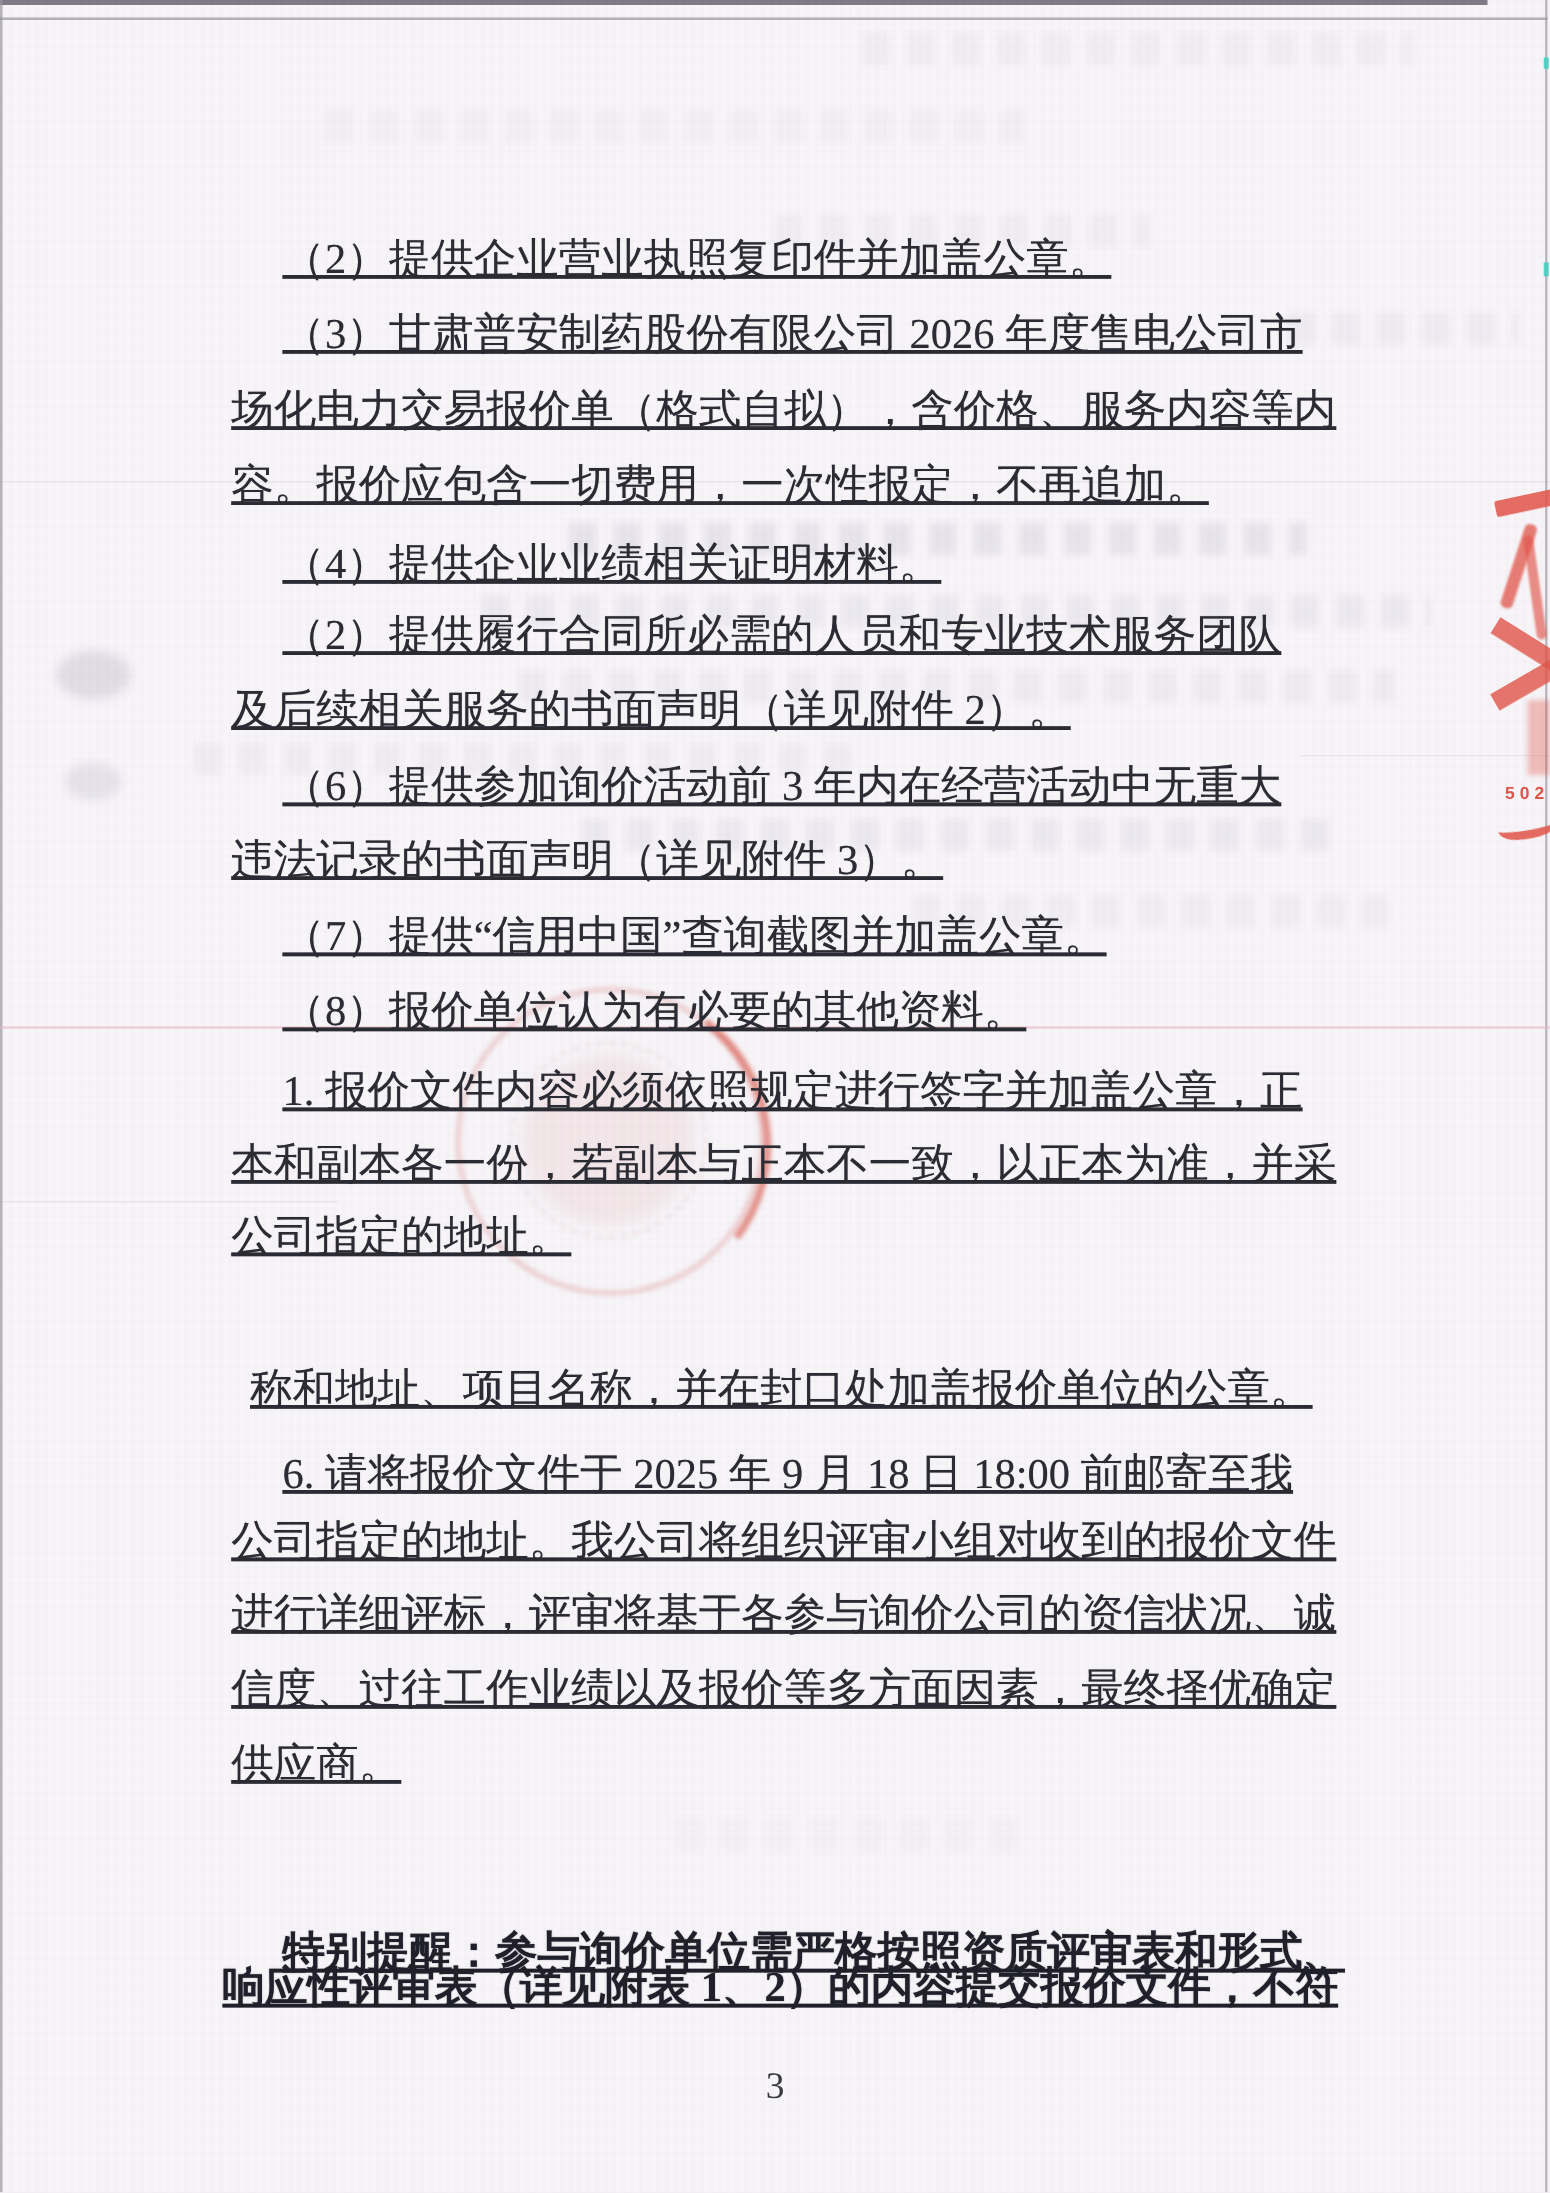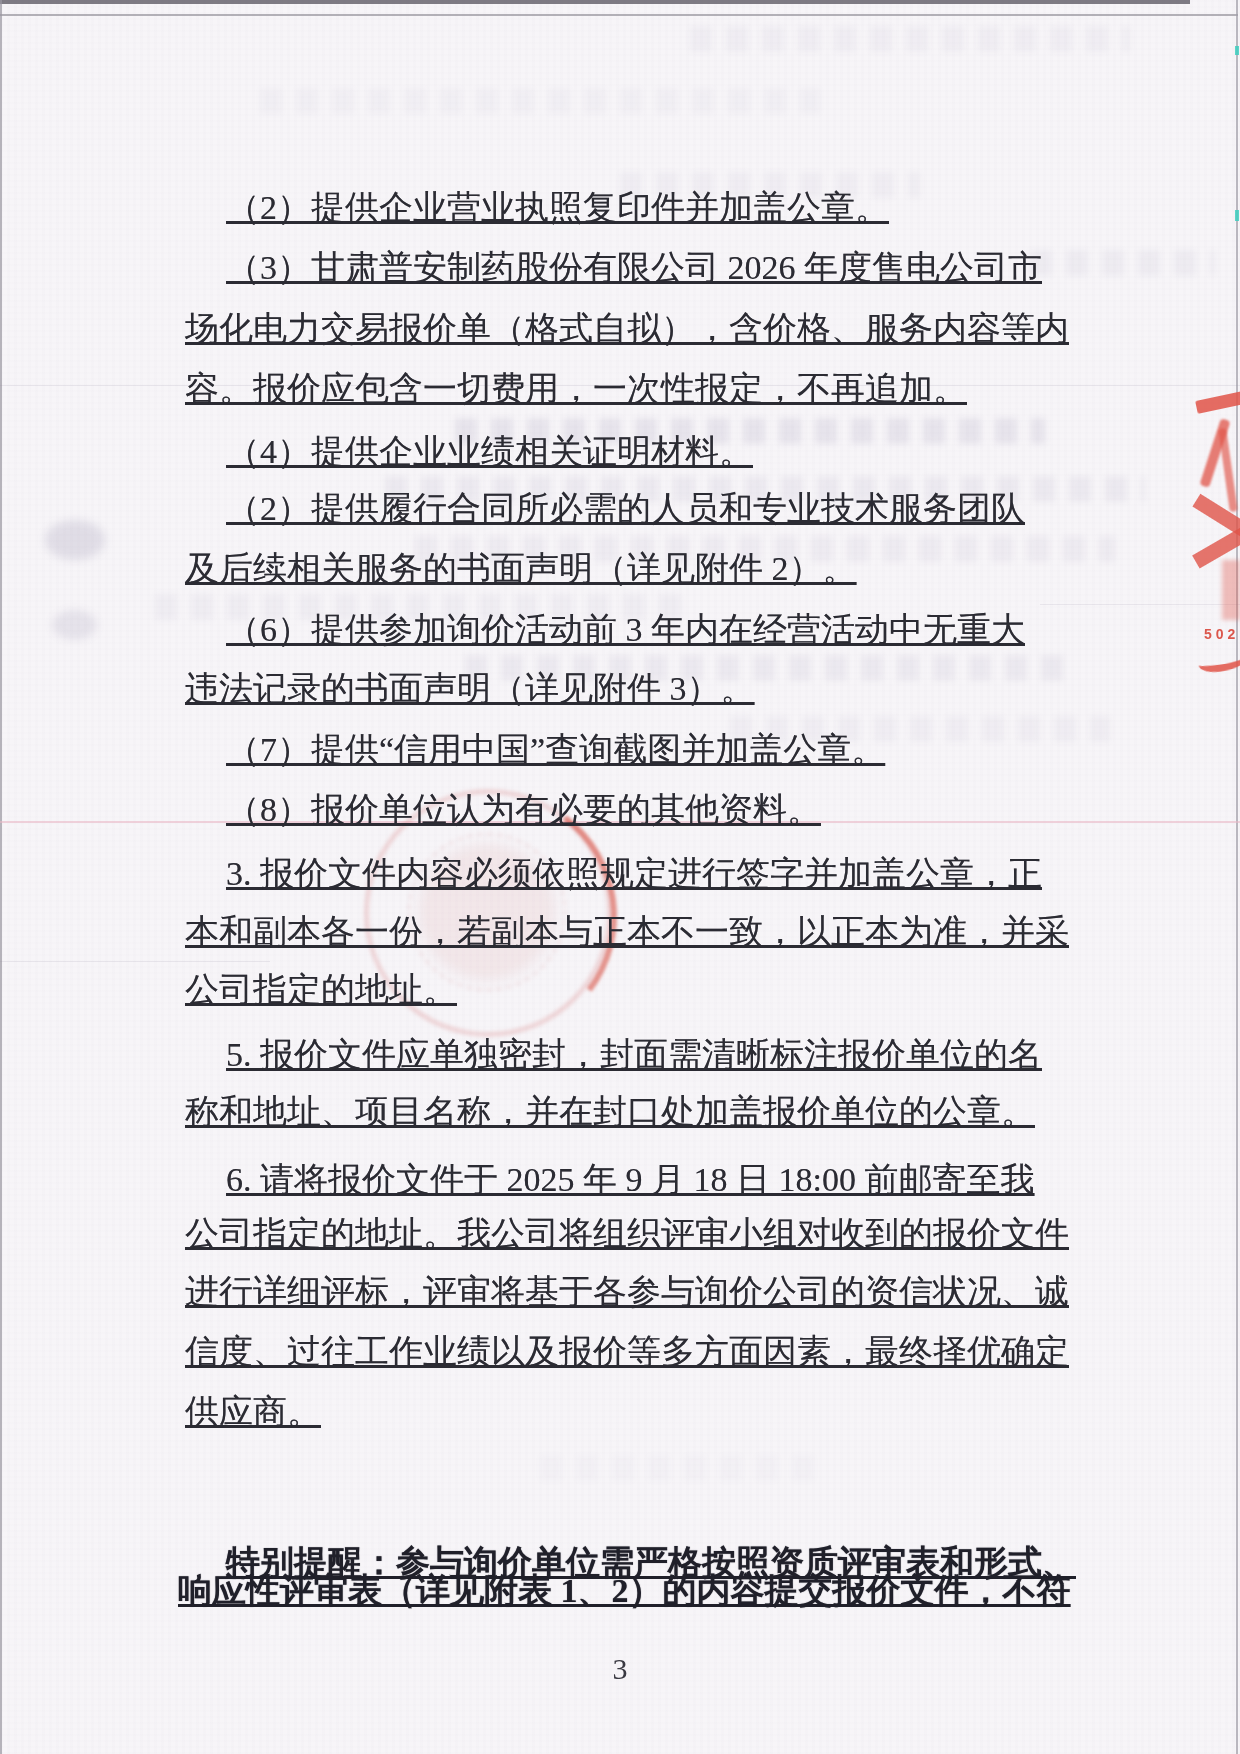--- a/index.html
+++ b/index.html
@@ -133,25 +133,24 @@
       <div class="line" style="left: 226px; top: 248px;">（3）甘肃普安制药股份有限公司 2026 年度售电公司市</div>
       <div class="line" style="left: 185px; top: 309px;">场化电力交易报价单（格式自拟），含价格、服务内容等内</div>
       <div class="line" style="left: 185px; top: 369px;">容。报价应包含一切费用，一次性报定，不再追加。</div>
       <div class="line" style="left: 226px; top: 432px;">（4）提供企业业绩相关证明材料。</div>
       <div class="line" style="left: 226px; top: 489px;">（2）提供履行合同所必需的人员和专业技术服务团队</div>
       <div class="line" style="left: 185px; top: 549px;">及后续相关服务的书面声明（详见附件 2）。</div>
       <div class="line" style="left: 226px; top: 610px;">（6）提供参加询价活动前 3 年内在经营活动中无重大</div>
       <div class="line" style="left: 185px; top: 669px;">违法记录的书面声明（详见附件 3）。</div>
       <div class="line" style="left: 226px; top: 730px;">（7）提供“信用中国”查询截图并加盖公章。</div>
       <div class="line" style="left: 226px; top: 790px;">（8）报价单位认为有必要的其他资料。</div>
-      <div class="line" style="left: 226px; top: 854px;">3. 报价文件内容必须依照规定进行签字并加盖公章，正</div>
+      <div class="line" style="left: 226px; top: 854px;">1. 报价文件内容必须依照规定进行签字并加盖公章，正</div>
       <div class="line" style="left: 185px; top: 912px;">本和副本各一份，若副本与正本不一致，以正本为准，并采</div>
       <div class="line" style="left: 185px; top: 970px;">公司指定的地址。</div>
-      <div class="line" style="left: 226px; top: 1035px;">5. 报价文件应单独密封，封面需清晰标注报价单位的名</div>
-      <div class="line" style="left: 185px; top: 1092px;">称和地址、项目名称，并在封口处加盖报价单位的公章。</div>
+      <div class="line" style="left: 200px; top: 1092px;">称和地址、项目名称，并在封口处加盖报价单位的公章。</div>
       <div class="line" style="left: 226px; top: 1160px;">6. 请将报价文件于 2025 年 9 月 18 日 18:00 前邮寄至我</div>
       <div class="line" style="left: 185px; top: 1214px;">公司指定的地址。我公司将组织评审小组对收到的报价文件</div>
       <div class="line" style="left: 185px; top: 1272px;">进行详细评标，评审将基于各参与询价公司的资信状况、诚</div>
       <div class="line" style="left: 185px; top: 1332px;">信度、过往工作业绩以及报价等多方面因素，最终择优确定</div>
       <div class="line" style="left: 185px; top: 1392px;">供应商。</div>
       <div class="line bold" style="left: 226px; top: 1515px; margin-top: 28px;">特别提醒：参与询价单位需严格按照资质评审表和形式、</div>
       <div class="line bold" style="left: 178px; top: 1571px;">响应性评审表（详见附表 1、2）的内容提交报价文件，不符</div>
     </div>
 
   <div class="page-number">3</div>

